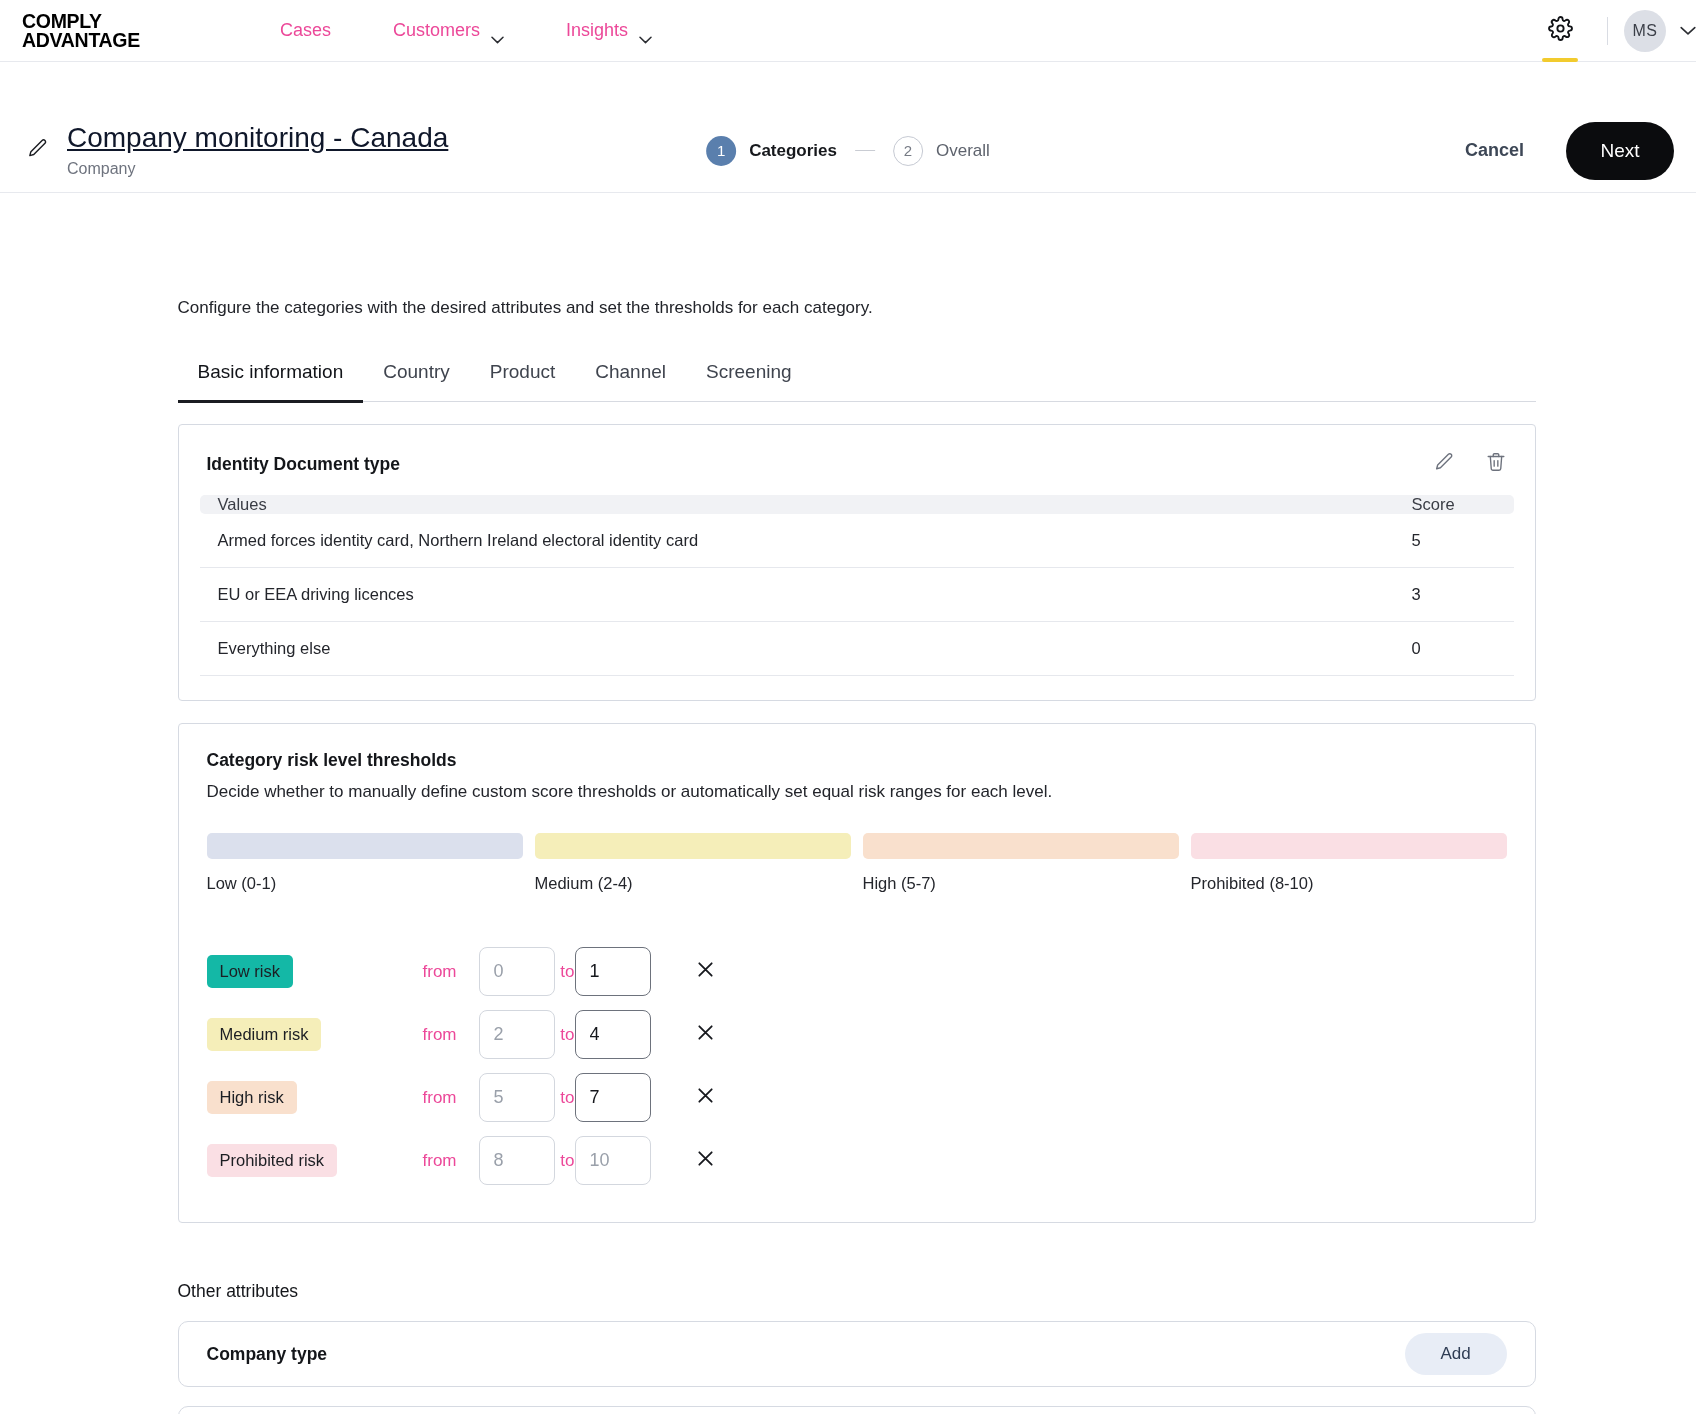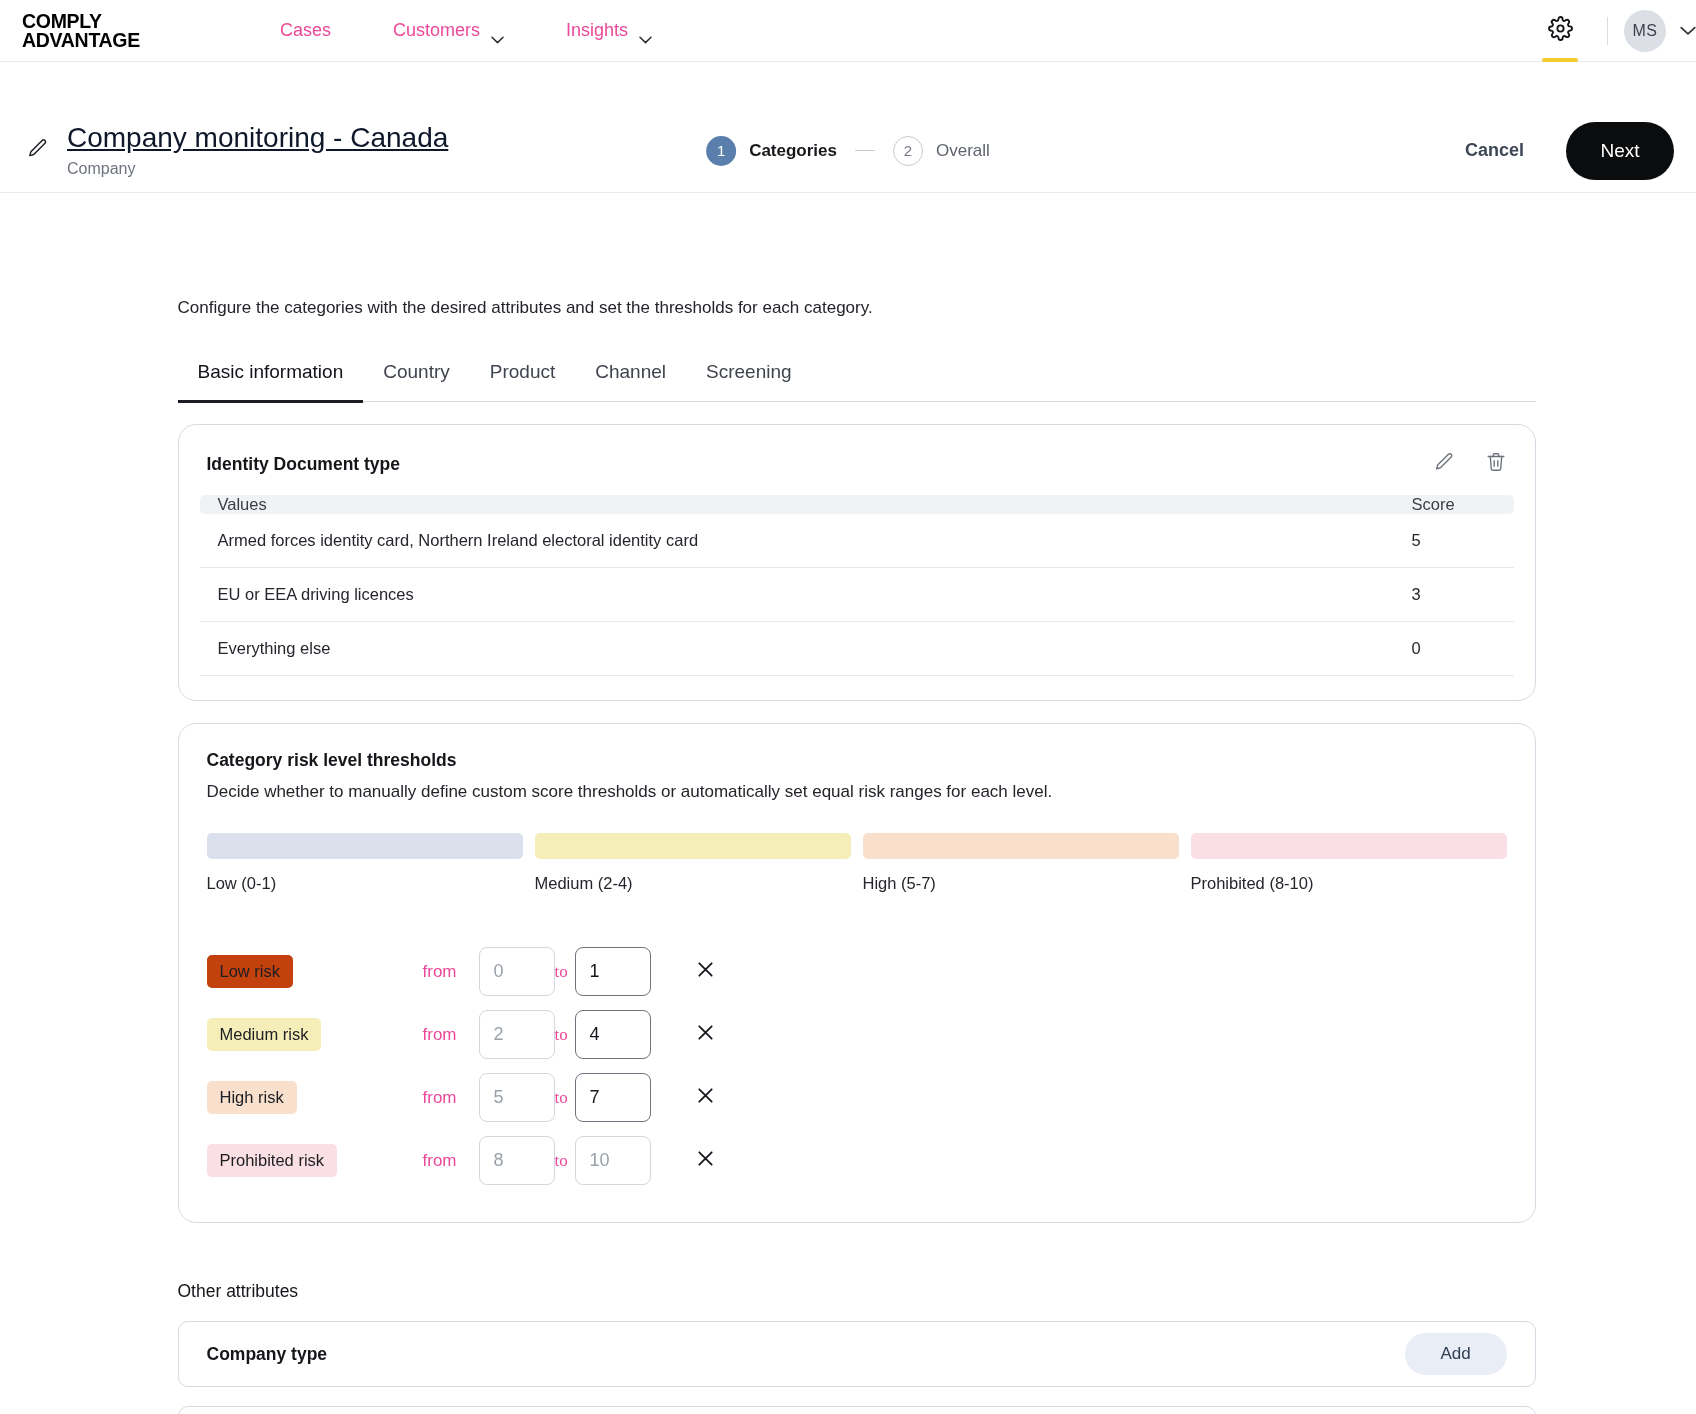--- a/index.html
+++ b/index.html
@@ -105,21 +105,21 @@
     margin-top: 37px; margin-left: 17px;
     border-bottom: 1.5px solid #d7dae1;
   }
   .tab {
     font-size: 19px; color: #3f444e; padding: 4px 20px 17px 20px;
     cursor: pointer; border-bottom: 3px solid transparent; position: relative; top: 1.5px;
   }
   .tab.active { color: #111318; border-bottom-color: #1b1d22; }
 
   .card {
-    border: 1px solid #d6dae2; border-radius: 18px;
+    border: 1px solid #d6dae2; border-radius: 4px;
     background: #fff; margin-top: 22px; margin-left: 17px;
     position: relative;
   }
   .card-head {
     display: flex; align-items: center; padding: 26px 28px 18px 28px;
   }
   .card-title { font-size: 17.5px; font-weight: 700; color: #14161a; }
   .card-actions { margin-left: auto; display: flex; align-items: center; gap: 30px; }
   .iconbtn { cursor: pointer; display: flex; align-items: center; justify-content: center; }
 
@@ -148,21 +148,21 @@
 
   .rows { margin: 47px 28px 30px 28px; }
   .trow { display: flex; align-items: center; height: 63px; }
   .chip {
     font-size: 16.5px; color: #1c1e23; border-radius: 5px;
     padding: 7px 13px; display: inline-block;
   }
   .chipcell { width: 216px; }
   .fromlbl, .tolbl { font-size: 17px; color: #ec4899; }
   .fromlbl { width: 56px; }
-  .tolbl { width: 20px; text-align: left; font-family: Liberation Serif, serif; }
+  .tolbl { width: 20px; text-align: right; }
   .numinput {
     width: 76px; height: 49px; border-radius: 8px;
     border: 1px solid #d3d7de; background: #fff;
     font-family: inherit; font-size: 18px; color: #9aa0aa;
     padding: 0 14px; outline: none;
   }
   .numinput.filled { border-color: #6d727c; color: #15171c; }
   .xbtn {
     margin-left: 42px; width: 26px; height: 26px; cursor: pointer;
     display: flex; align-items: center; justify-content: center;
@@ -351,21 +351,21 @@
           <div class="barlabel">Low (0-1)</div>
           <div class="barlabel">Medium (2-4)</div>
           <div class="barlabel">High (5-7)</div>
           <div class="barlabel">Prohibited (8-10)</div>
         </div>
 
         <div class="rows">
 
           <div class="trow">
             <div class="chipcell">
-              <span class="chip" style="background:#c2410c">Low risk</span>
+              <span class="chip" style="background:#14b8a6">Low risk</span>
             </div>
             <span class="fromlbl">from</span>
             <input class="numinput" type="text" readonly="" value="0" style="">
             <span class="tolbl">to</span>
             <input class="numinput filled" type="text" readonly="" value="1" style="">
             <button class="xbtn">
               <span>
                 <svg width="19" height="19" viewBox="0 0 20 20">
                     <path d="M3.5 3.5L16.5 16.5M16.5 3.5L3.5 16.5" stroke="#17191e" stroke-width="1.9" stroke-linecap="round"></path>
                   </svg>

